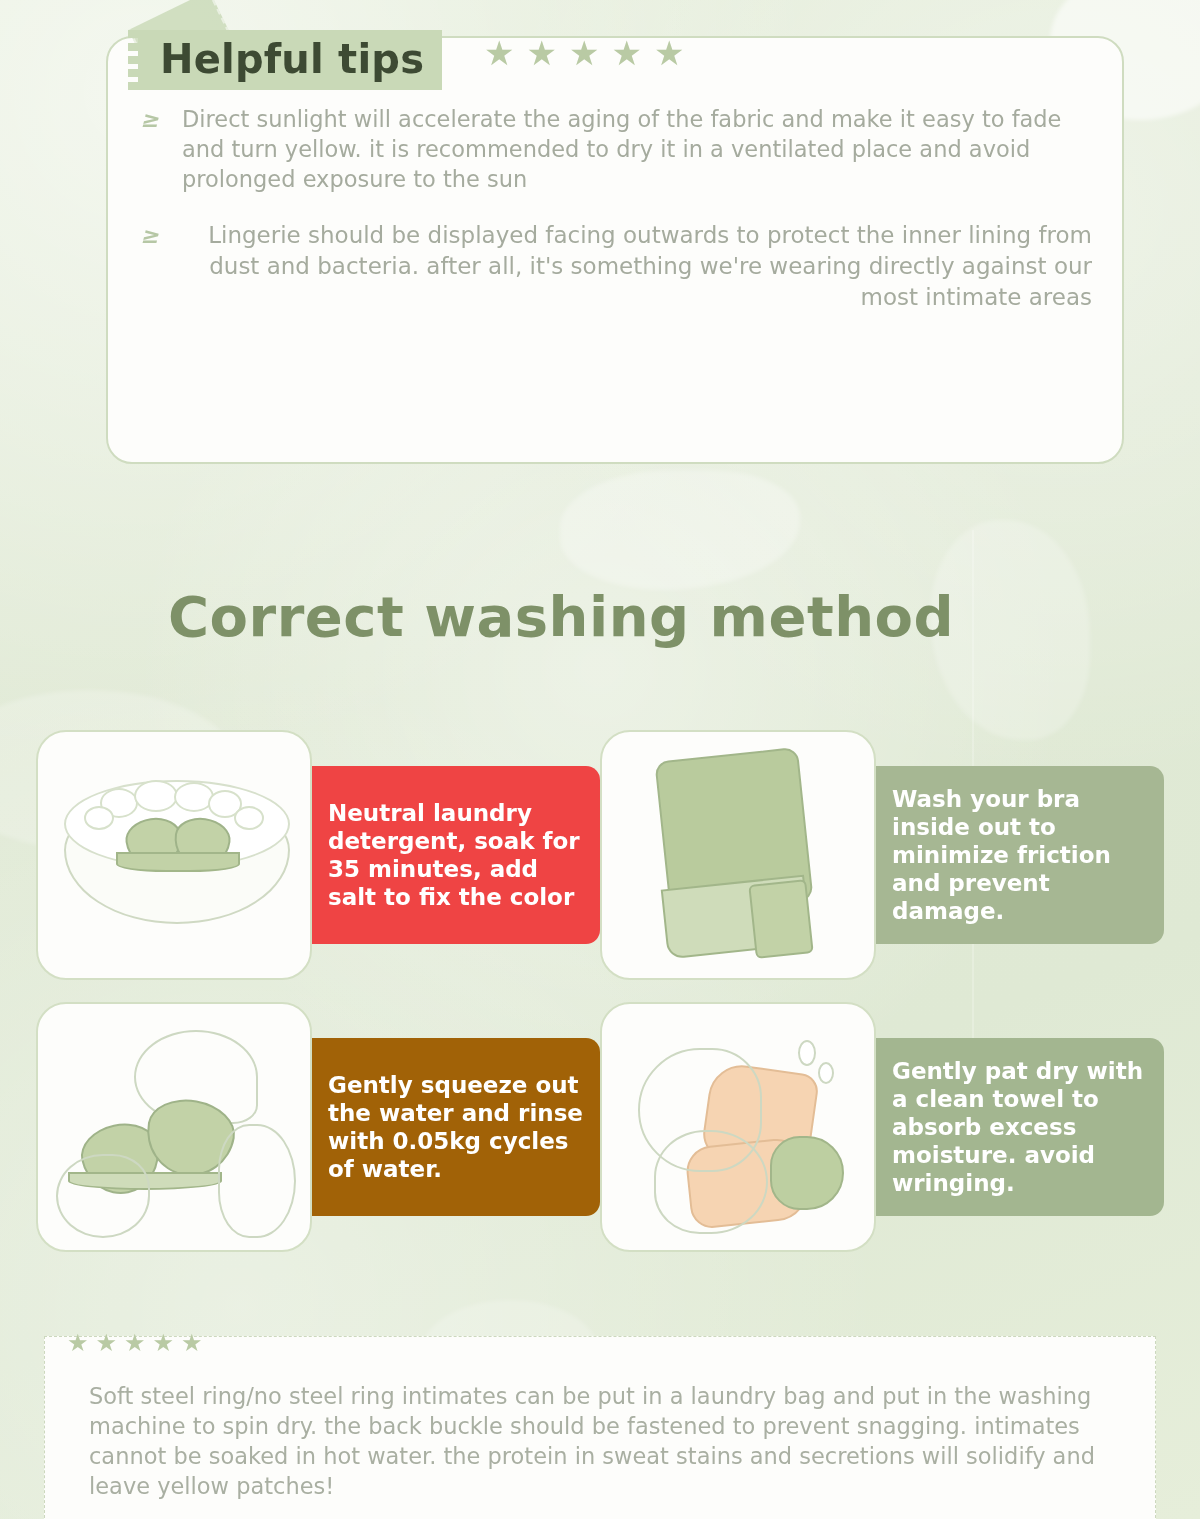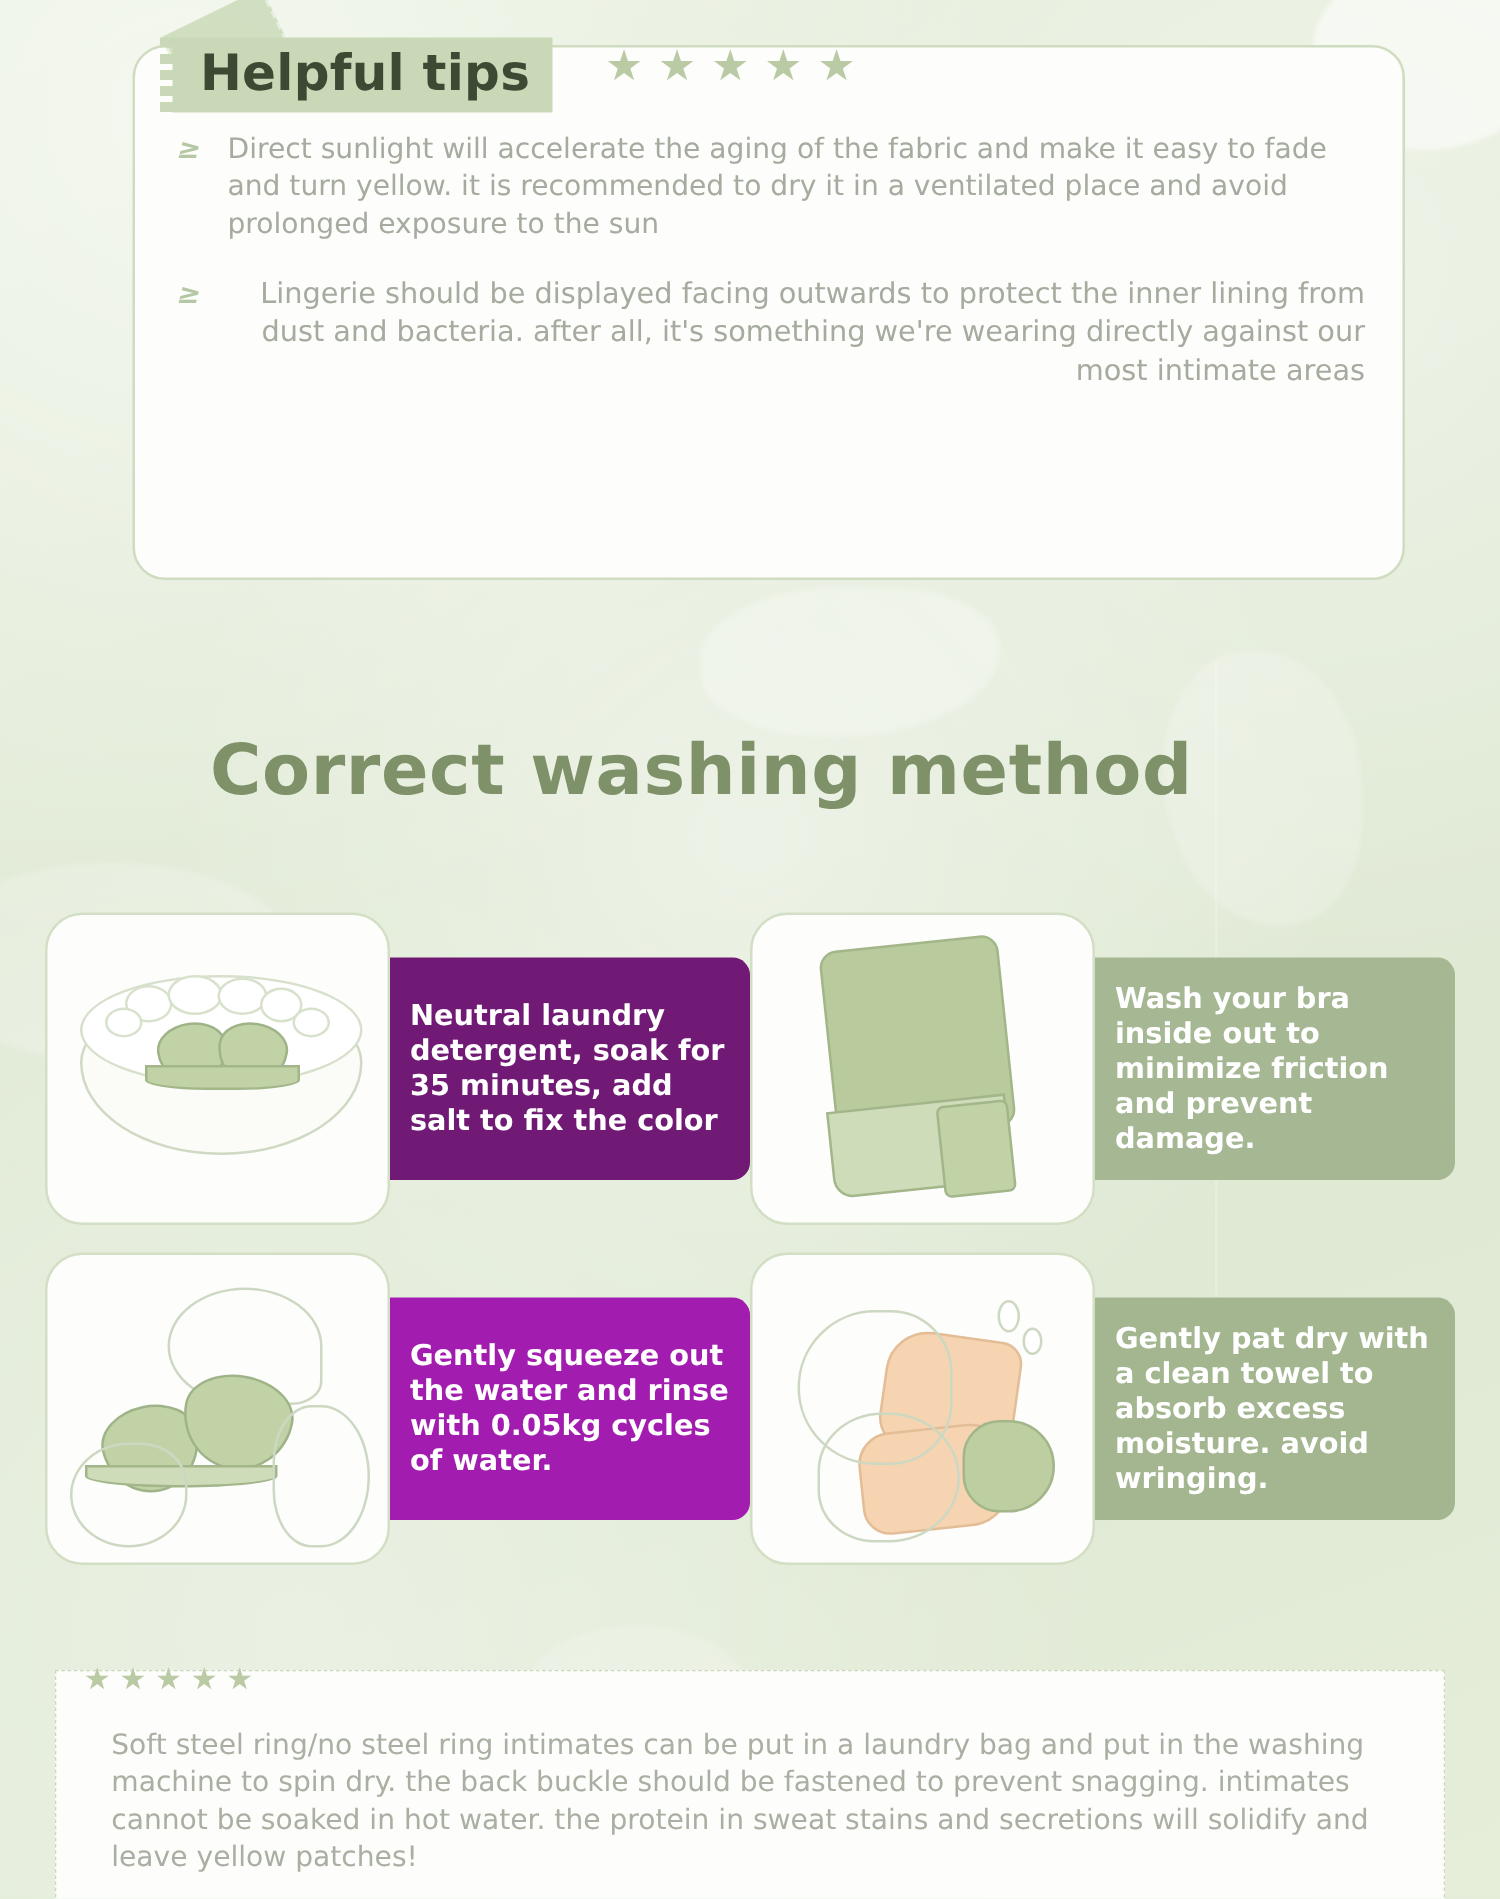--- a/index.html
+++ b/index.html
@@ -156,38 +156,38 @@
     background: #fdfdfb;
     border: 2px solid #d3dfc4;
     border-radius: 30px;
     box-sizing: border-box;
     position: relative;
     overflow: hidden;
     flex: 0 0 auto;
     z-index: 2;
   }
   .step-caption {
-    background: #701a75;
+    background: #ef4444;
     color: #ffffff;
     border-radius: 0 14px 14px 0;
     margin-left: -14px;
     margin-top: 36px;
     margin-bottom: 36px;
     padding: 14px 16px 14px 30px;
     font-size: 23px;
     font-weight: bold;
     line-height: 1.22;
     display: flex;
     align-items: center;
     box-sizing: border-box;
     flex: 1 1 auto;
     z-index: 1;
   }
   .step.right .step-caption { background: #a6b793; }
-  .step-row.second .step-caption { background: #a21caf; }
+  .step-row.second .step-caption { background: #a16207; }
   .step-row.second .step.right .step-caption { background: #a3b690; }
 
   
   .ill { position: absolute; inset: 0; }
   .basin {
     position: absolute;
     left: 26px; top: 60px;
     width: 222px; height: 128px;
     border: 2px solid #cfd9c3;
     border-radius: 50%/44% 44% 56% 56%;

